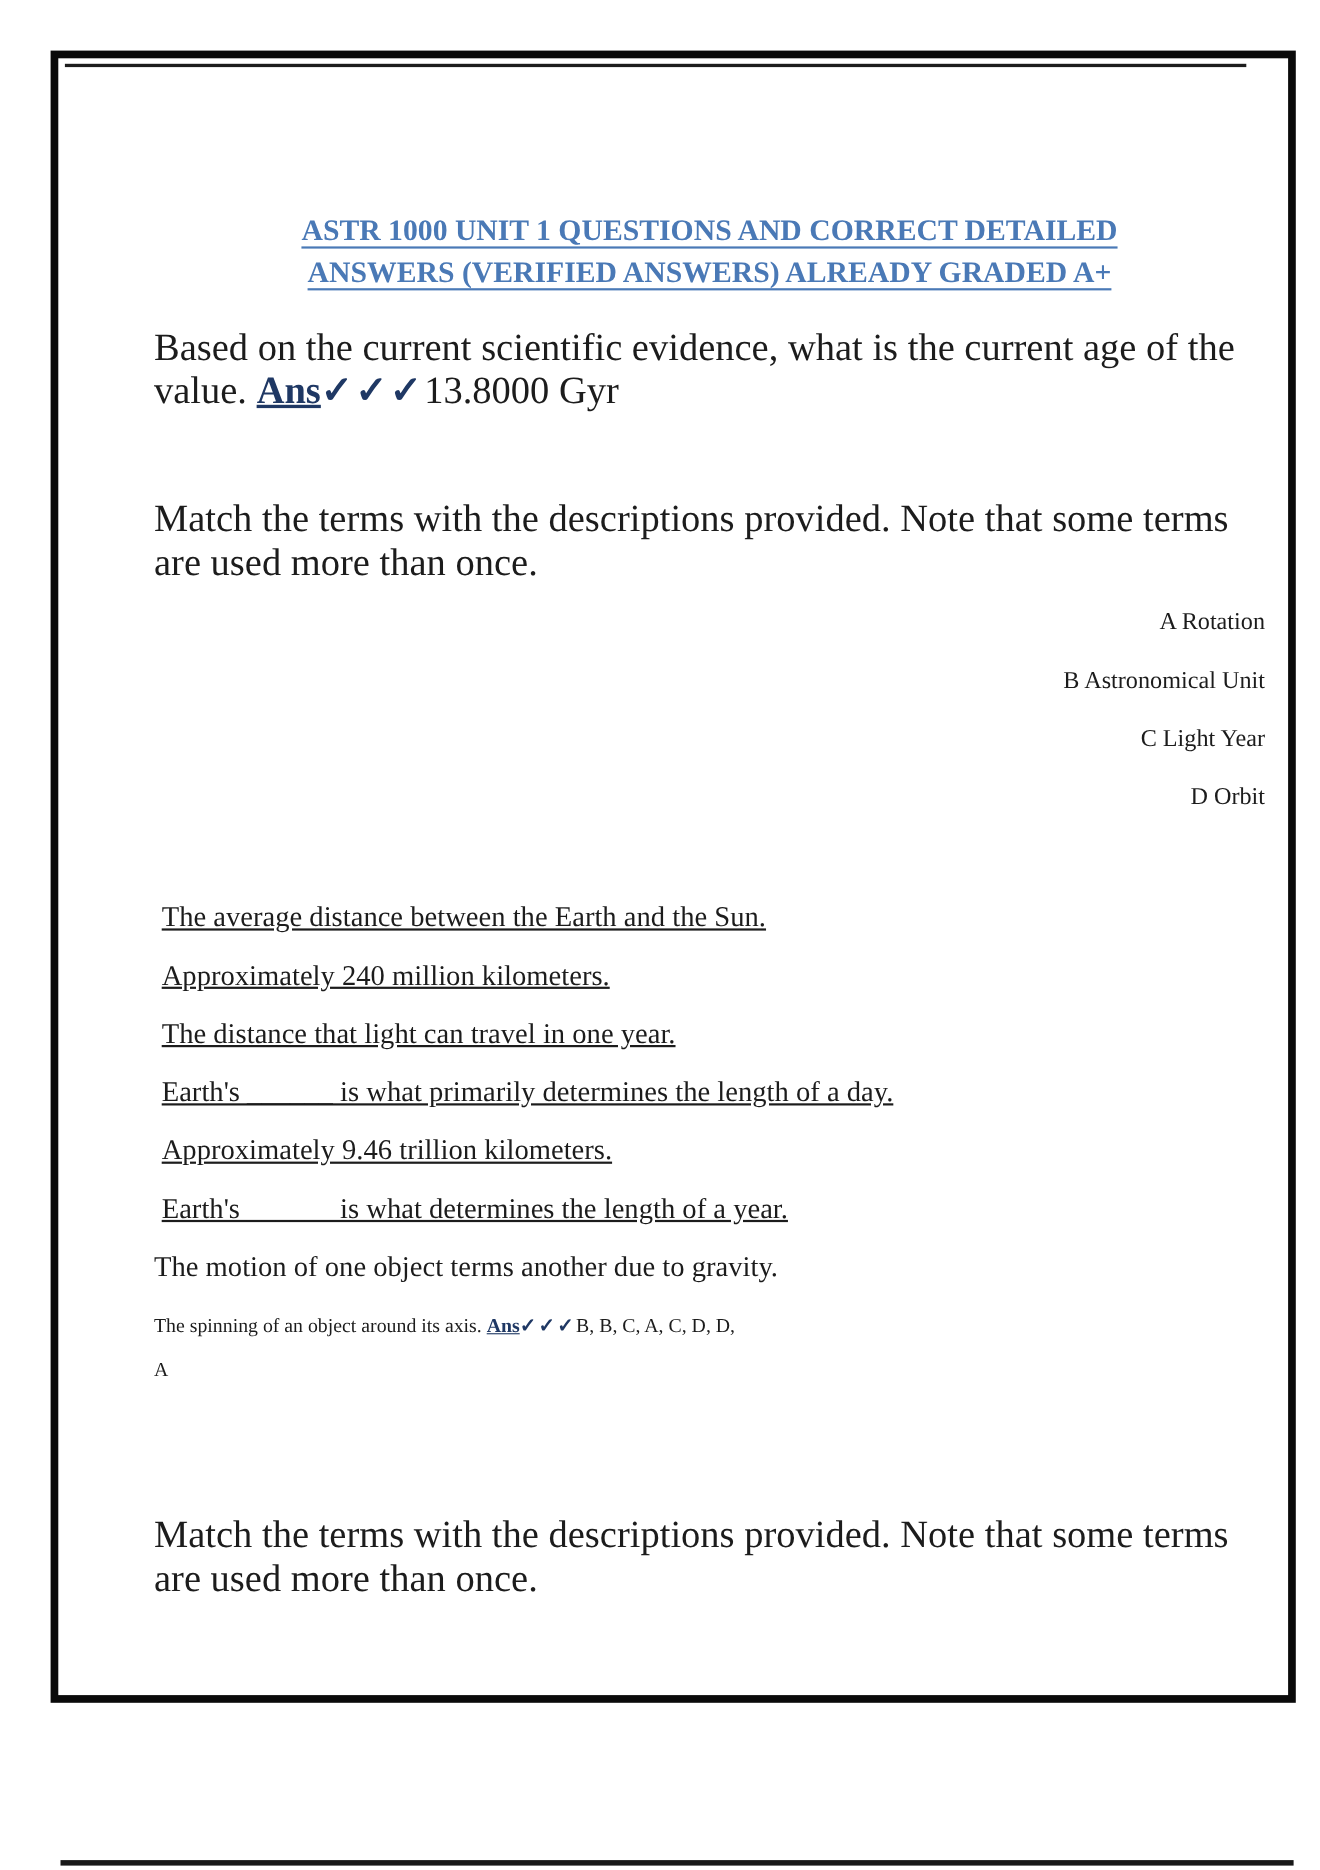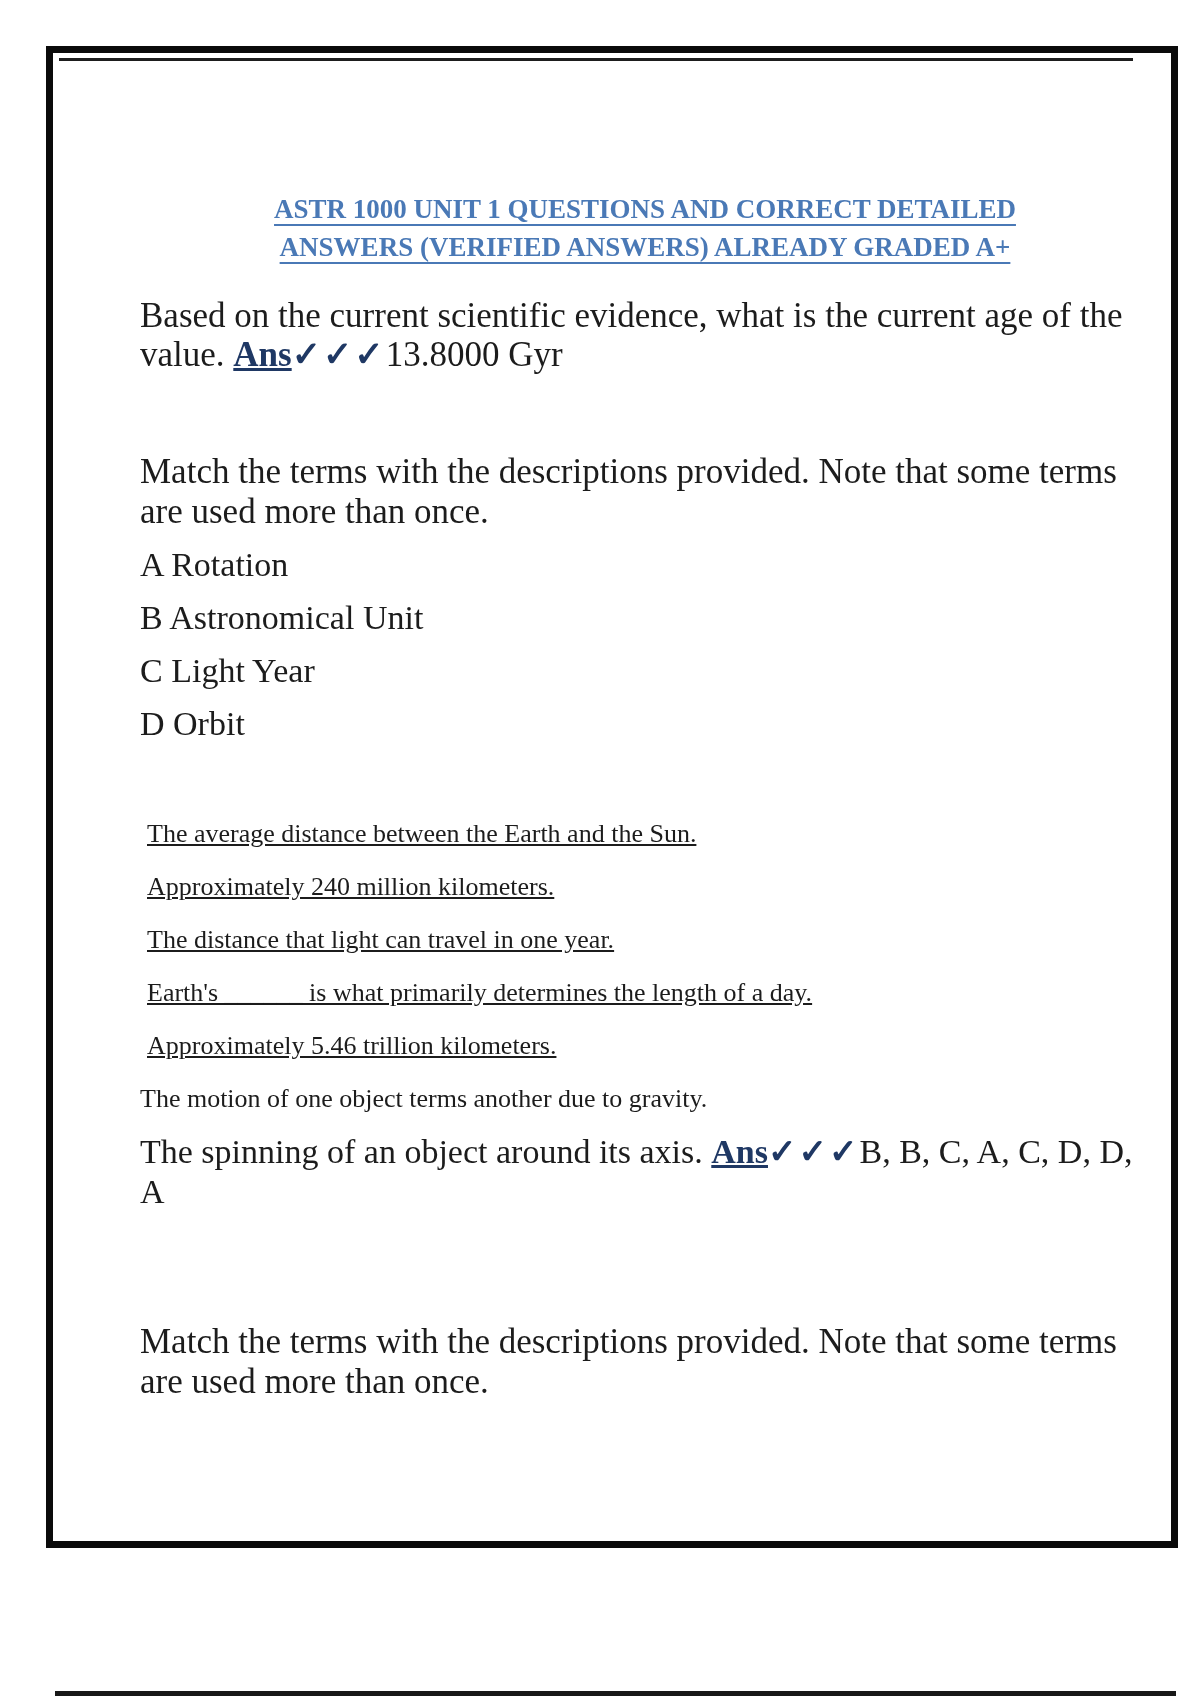--- a/index.html
+++ b/index.html
@@ -49,25 +49,25 @@
   .doc-title .t-line {
     text-decoration: underline;
     text-decoration-thickness: 2px;
     text-underline-offset: 6px;
     white-space: nowrap;
   }
   .para { font-size: 35px; line-height: 39px; }
   .line { white-space: nowrap; }
   .q1 { margin-top: 30px; }
   .match-intro { margin-top: 78px; line-height: 40px; }
-  .term { margin-top: 13px; font-size: 34px; line-height: 40px; white-space: nowrap; }
+  .term { margin-top: 13px; font-size: 22px; line-height: 40px; white-space: nowrap; text-align: right; }
   .desc-block { margin-top: 70px; text-decoration: underline; }
   .desc { margin-top: 13px; font-size: 26px; line-height: 40px; white-space: nowrap; padding-left: 7px; }
   .motion { margin-top: 13px; font-size: 26px; line-height: 40px; white-space: nowrap; }
-  .spin { margin-top: 13px; font-size: 34px; line-height: 40px; }
+  .spin { margin-top: 13px; font-size: 18px; line-height: 40px; }
   .match-intro2 { margin-top: 110px; line-height: 40px; }
   .ans-label {
     color: #1f3864;
     font-weight: bold;
     text-decoration: underline;
   }
   .ans-checks {
     color: #1f3864;
     font-weight: bold;
     letter-spacing: 2px;
@@ -109,21 +109,22 @@
         <div class="term">B Astronomical Unit</div>
         <div class="term">C Light Year</div>
         <div class="term">D Orbit</div>
       </div>
 
       <div class="desc-block">
         <div class="desc">The average distance between the Earth and the Sun.</div>
         <div class="desc">Approximately 240 million kilometers.</div>
         <div class="desc">The distance that light can travel in one year.</div>
         <div class="desc">Earth's ______ is what primarily determines the length of a day.</div>
-        <div class="desc">Approximately 5.46 trillion kilometers.</div>
+        <div class="desc">Approximately 9.46 trillion kilometers.</div>
+        <div class="desc">Earth's ______ is what determines the length of a year.</div>
       </div>
 
       <div class="motion">The motion of one object terms another due to gravity.</div>
 
       <div class="spin">
         <div><span>The spinning of an object around its axis. </span><span class="ans-label">Ans</span><span class="ans-checks">✓✓✓</span><span>B, B, C, A, C, D, D,</span></div>
         <div>A</div>
       </div>
 
       <div class="para match-intro2">

